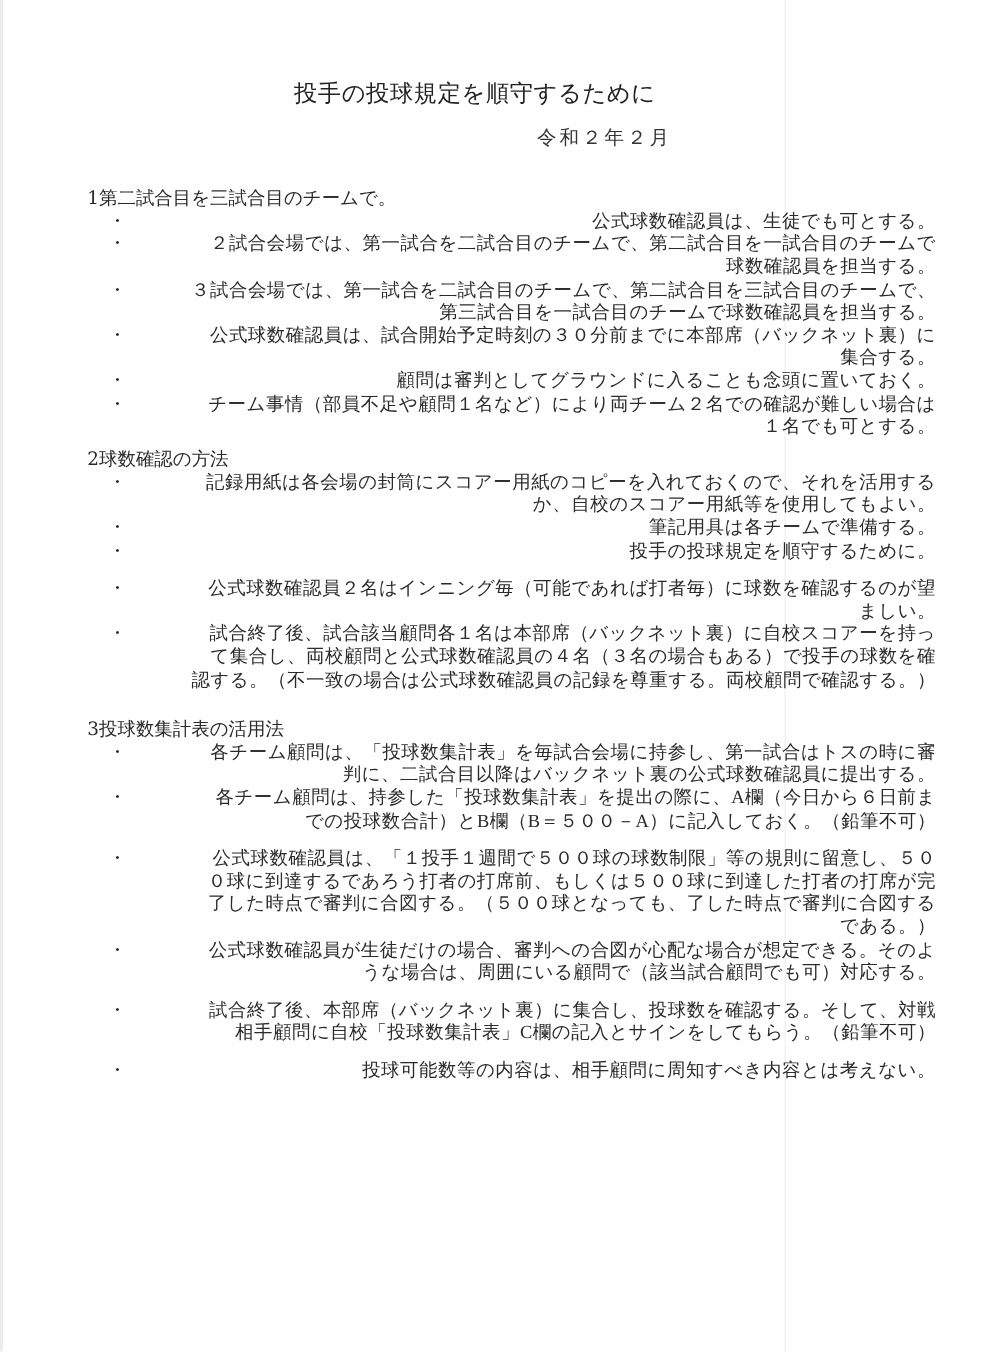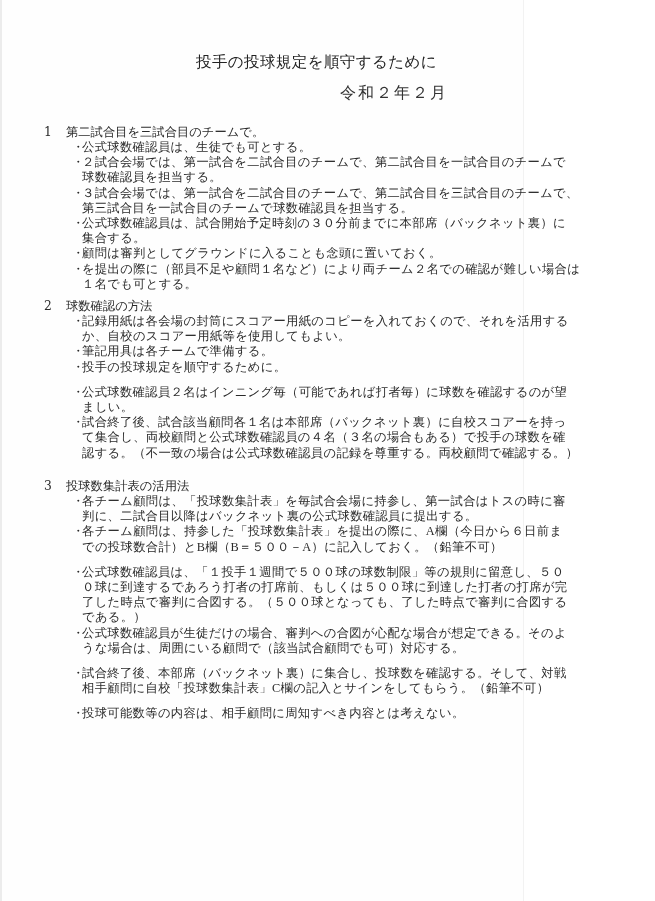--- a/index.html
+++ b/index.html
@@ -1,26 +1,26 @@
 <!DOCTYPE html>
 <html><head>
 <meta charset="utf-8">
 <style>
   html, body { margin: 0; padding: 0; }
   body {
     width: 655px; height: 901px; background: #ffffff; position: relative; overflow: hidden;
     font-family: "DejaVu Serif", "Liberation Serif", serif; color: #2a2a2a;
   }
-  .page { position: absolute; left: 0; top: 0; width: 524px; height: 901px; background: #fefefe; }
+  .page { position: absolute; left: 0; top: 0; width: 524px; height: 901px; background: #fefefe; text-align: right; }
   .title {
     position: absolute; left: 196px; top: 52px; font-size: 15.5px; letter-spacing: 0.4px; color: #222;
     white-space: nowrap;
   }
   .date {
-    position: absolute; right: 76px; top: 83px; font-size: 16px; letter-spacing: 2px; color: #333;
+    position: absolute; right: 76px; top: 83px; font-size: 13px; letter-spacing: 2px; color: #333;
     white-space: nowrap;
   }
   .section { position: absolute; left: 44px; width: 580px; }
   .sec-head { display: flex; font-size: 12.3px; line-height: 16px; height: 16px; white-space: nowrap; }
   .sec-num { width: 22px; flex: none; }
   .sec-title { flex: none; }
   .item { position: relative; padding-left: 38px; font-size: 12.3px; line-height: 15.2px; letter-spacing: 0.35px; }
   .item .dot { position: absolute; left: 28px; top: 0; }
   .item .line { display: block; white-space: nowrap; font-family: Liberation Serif, serif; }
   .gap { height: 10px; }
@@ -60,21 +60,21 @@
       <span class="dot">・</span>
       <span class="line">公式球数確認員は、試合開始予定時刻の３０分前までに本部席（バックネット裏）に</span>
       <span class="line">集合する。</span>
     </div>
     <div class="item">
       <span class="dot">・</span>
       <span class="line">顧問は審判としてグラウンドに入ることも念頭に置いておく。</span>
     </div>
     <div class="item">
       <span class="dot">・</span>
-      <span class="line">を提出の際に（部員不足や顧問１名など）により両チーム２名での確認が難しい場合は</span>
+      <span class="line">チーム事情（部員不足や顧問１名など）により両チーム２名での確認が難しい場合は</span>
       <span class="line">１名でも可とする。</span>
     </div>
   </div>
 
   <div class="section" style="top:298px;">
     <div class="sec-head">
       <span class="sec-num">2</span>
       <span class="sec-title">球数確認の方法</span>
     </div>
     <div class="item">

